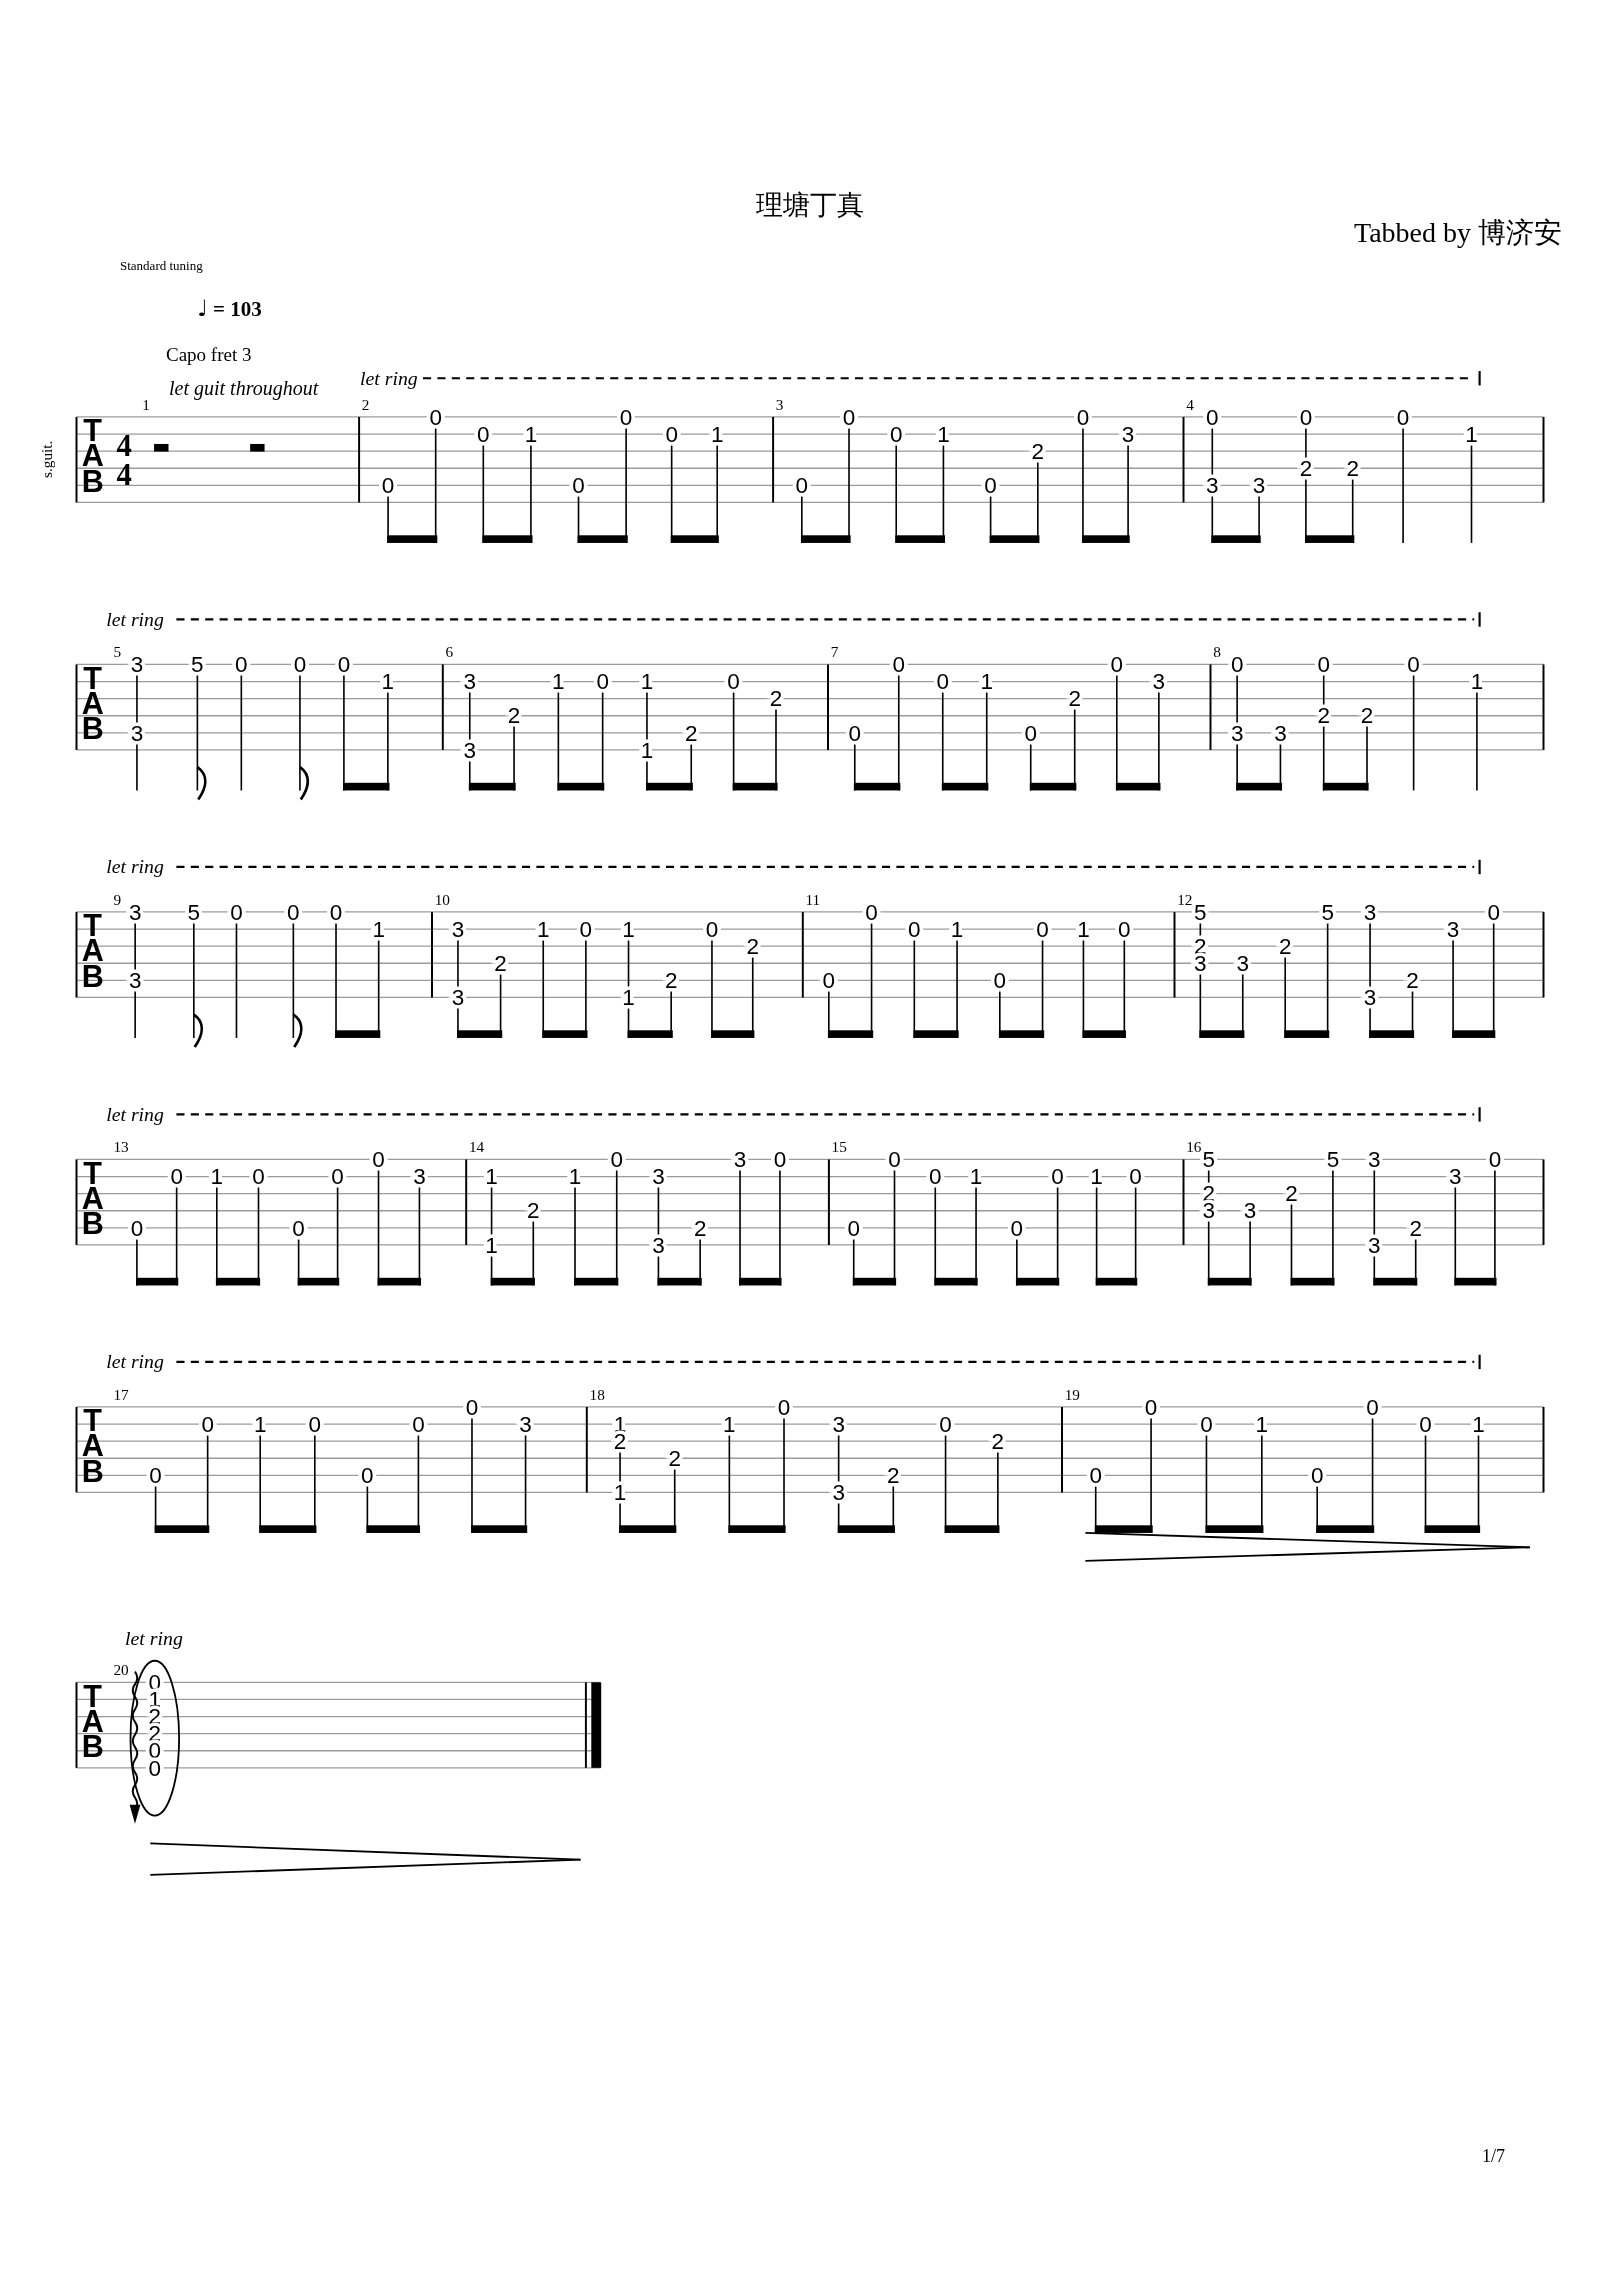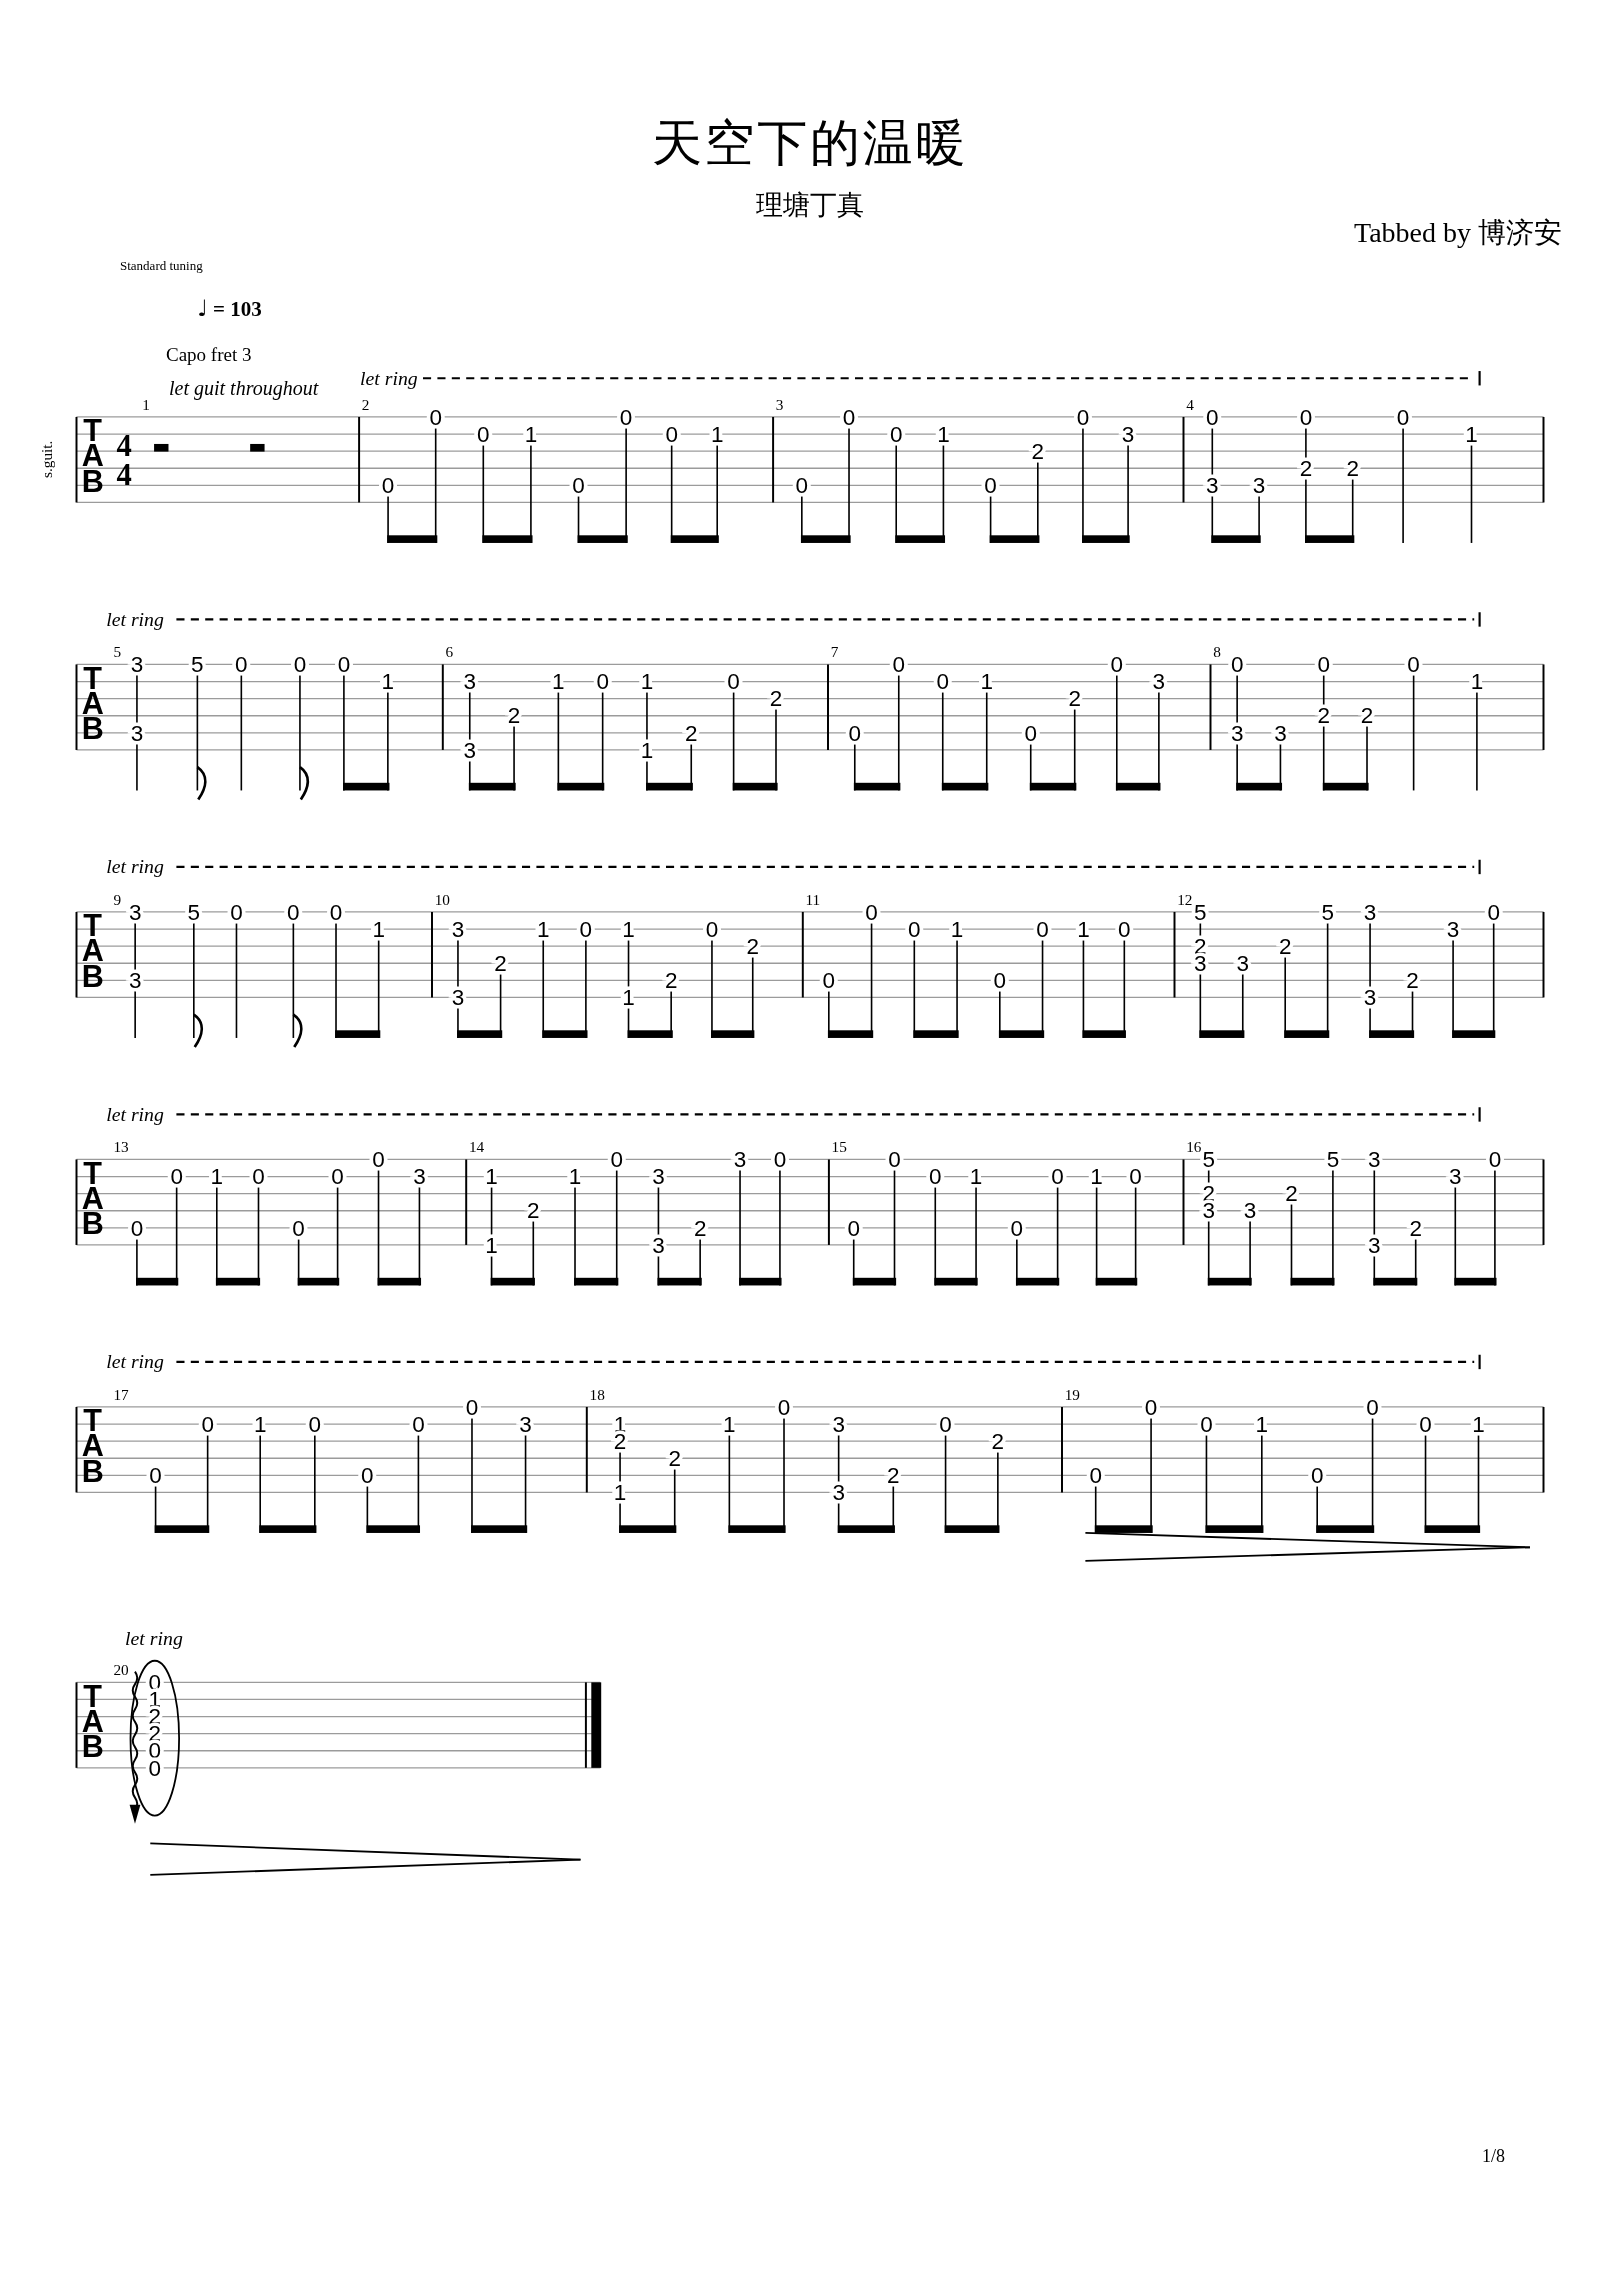--- a/index.html
+++ b/index.html
@@ -17,28 +17,27 @@
   .tempo .glyph{font-family:"DejaVu Sans",sans-serif;font-size:22.5px;font-weight:normal;margin-right:5.4px;}
   .capo{left:166px;top:344px;font-size:19px;}
   .letring-throughout{left:169px;top:377px;font-size:20px;font-style:italic;}
   .pagenum{left:1482px;top:2146px;font-size:18px;}
   svg text{user-select:none;}
 </style>
 </head>
 <body>
 
 <div class="page">
-  <div class="abs title">天空下的温暖</div>
   <div class="abs subtitle">理塘丁真</div>
   <div class="abs credit">Tabbed by 博济安</div>
   <div class="abs tuning">Standard tuning</div>
   <div class="abs tempo"><span class="glyph">♩</span><span>= 103</span></div>
   <div class="abs capo">Capo fret 3</div>
   <div class="abs letring-throughout">let guit throughout</div>
-  <div class="abs pagenum">1/8</div>
+  <div class="abs pagenum">1/7</div>
   <div id="score-holder">
       <svg width="1620" height="2291" viewBox="0 0 1800 2545" style="position:absolute;left:0;top:0;">
         <g>
           <text x="400" y="427" font-size="22" fill="#000000" font-family="&quot;Liberation Serif&quot;,&quot;DejaVu Serif&quot;,serif" font-style="italic">let ring</text>
           <line x1="470" y1="420" x2="1638" y2="420" stroke="#000000" stroke-width="2.4" stroke-dasharray="9 7"></line>
           <line x1="1644" y1="412" x2="1644" y2="428" stroke="#000000" stroke-width="2.4"></line>
           <line x1="85" y1="463" x2="1715" y2="463" stroke="#9b9b9b" stroke-width="1.4"></line>
           <line x1="85" y1="482" x2="1715" y2="482" stroke="#9b9b9b" stroke-width="1.4"></line>
           <line x1="85" y1="501" x2="1715" y2="501" stroke="#9b9b9b" stroke-width="1.4"></line>
           <line x1="85" y1="520" x2="1715" y2="520" stroke="#9b9b9b" stroke-width="1.4"></line>

